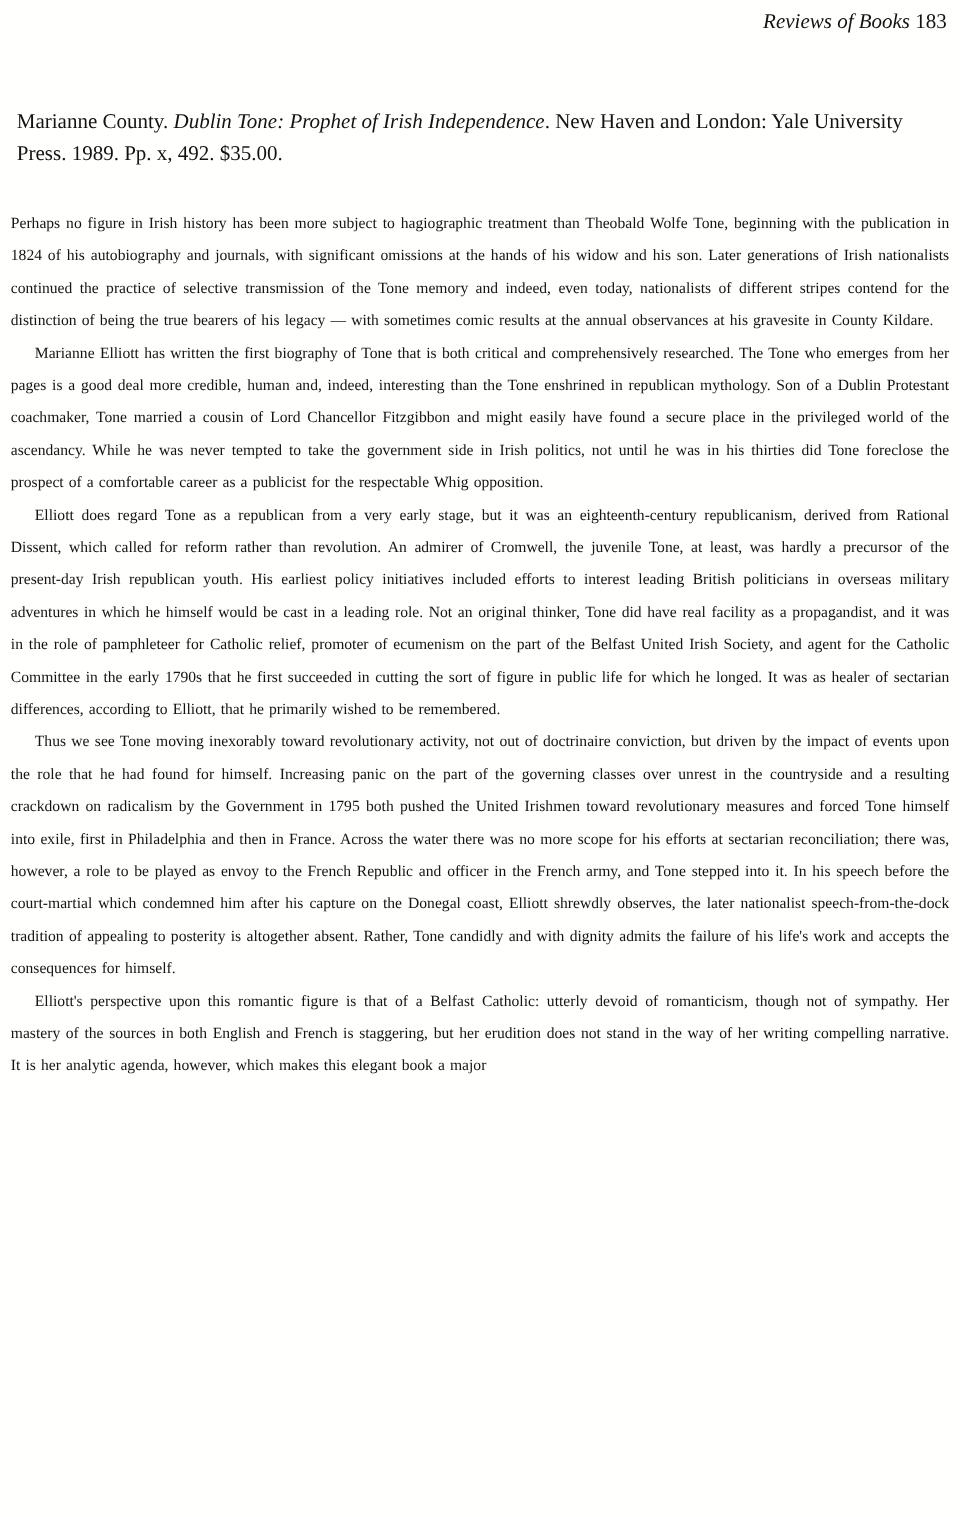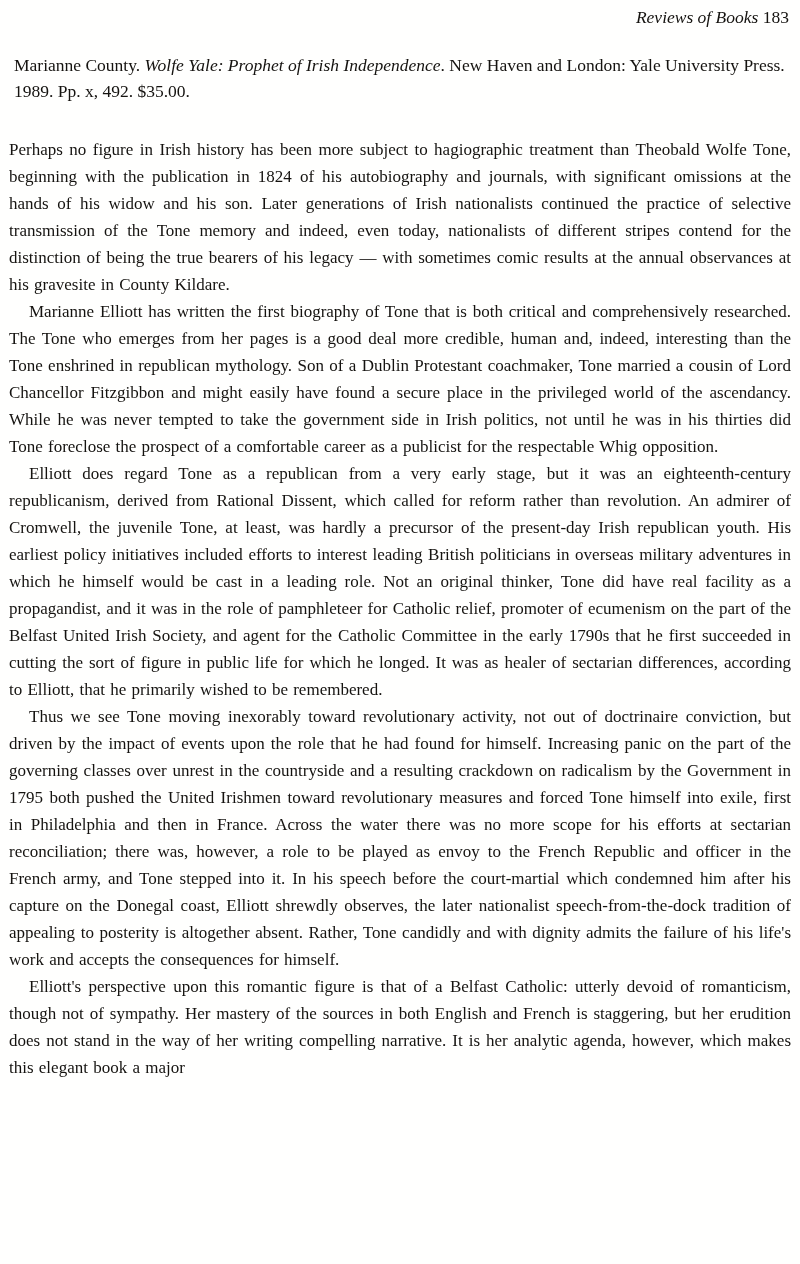--- a/index.html
+++ b/index.html
@@ -16,62 +16,62 @@
     color: #151310;
     font-family: "Liberation Serif", "DejaVu Serif", serif;
     padding: 6px 9px 0 9px;
     overflow: hidden;
   }
   .running-head {
     text-align: right;
     font-size: 17.5px;
     line-height: 22px;
     padding-right: 2px;
-    margin-bottom: 24px;
+    margin-bottom: 60px;
     white-space: nowrap;
   }
   .running-head .journal-title {
     font-style: italic;
   }
   .running-head .page-number {
     font-style: normal;
   }
   .citation {
     font-size: 17.5px;
     line-height: 26px;
     margin: 0 0 32px 0;
     padding-left: 5px;
     padding-right: 4px;
     text-align: left;
   }
   .cite-book-title {
     font-style: italic;
   }
   .body-text p {
-    font-size: 17px;
+    font-size: 13px;
     line-height: 27px;
     text-align: justify;
     margin: 0;
     word-spacing: 1px;
   }
   .body-text p.indent {
     text-indent: 20px;
   }
 </style>
 </head>
 <body>
 
 <div class="page">
 
   <div class="running-head">
     <span class="journal-title">Reviews of Books</span>
     <span class="page-number">183</span>
   </div>
 
-  <p class="citation"><span>Marianne County. </span><span class="cite-book-title">Wolfe Yale: Prophet of Irish Independence</span><span>. New Haven and London: Yale University Press. 1989. Pp. x, 492. $35.00.</span></p>
+  <p class="citation"><span>Marianne County. </span><span class="cite-book-title">Dublin Tone: Prophet of Irish Independence</span><span>. New Haven and London: Yale University Press. 1989. Pp. x, 492. $35.00.</span></p>
 
   <div class="body-text">
     <p>Perhaps no figure in Irish history has been more subject to hagiographic treatment than Theobald Wolfe Tone, beginning with the publication in 1824 of his autobiography and journals, with significant omissions at the hands of his widow and his son. Later generations of Irish nationalists continued the practice of selective transmission of the Tone memory and indeed, even today, nationalists of different stripes contend for the distinction of being the true bearers of his legacy — with sometimes comic results at the annual observances at his gravesite in County Kildare.</p>
     <p class="indent">Marianne Elliott has written the first biography of Tone that is both critical and comprehensively researched. The Tone who emerges from her pages is a good deal more credible, human and, indeed, interesting than the Tone enshrined in republican mythology. Son of a Dublin Protestant coachmaker, Tone married a cousin of Lord Chancellor Fitzgibbon and might easily have found a secure place in the privileged world of the ascendancy. While he was never tempted to take the government side in Irish politics, not until he was in his thirties did Tone foreclose the prospect of a comfortable career as a publicist for the respectable Whig opposition.</p>
     <p class="indent">Elliott does regard Tone as a republican from a very early stage, but it was an eighteenth-century republicanism, derived from Rational Dissent, which called for reform rather than revolution. An admirer of Cromwell, the juvenile Tone, at least, was hardly a precursor of the present-day Irish republican youth. His earliest policy initiatives included efforts to interest leading British politicians in overseas military adventures in which he himself would be cast in a leading role. Not an original thinker, Tone did have real facility as a propagandist, and it was in the role of pamphleteer for Catholic relief, promoter of ecumenism on the part of the Belfast United Irish Society, and agent for the Catholic Committee in the early 1790s that he first succeeded in cutting the sort of figure in public life for which he longed. It was as healer of sectarian differences, according to Elliott, that he primarily wished to be remembered.</p>
     <p class="indent">Thus we see Tone moving inexorably toward revolutionary activity, not out of doctrinaire conviction, but driven by the impact of events upon the role that he had found for himself. Increasing panic on the part of the governing classes over unrest in the countryside and a resulting crackdown on radicalism by the Government in 1795 both pushed the United Irishmen toward revolutionary measures and forced Tone himself into exile, first in Philadelphia and then in France. Across the water there was no more scope for his efforts at sectarian reconciliation; there was, however, a role to be played as envoy to the French Republic and officer in the French army, and Tone stepped into it. In his speech before the court-martial which condemned him after his capture on the Donegal coast, Elliott shrewdly observes, the later nationalist speech-from-the-dock tradition of appealing to posterity is altogether absent. Rather, Tone candidly and with dignity admits the failure of his life's work and accepts the consequences for himself.</p>
     <p class="indent">Elliott's perspective upon this romantic figure is that of a Belfast Catholic: utterly devoid of romanticism, though not of sympathy. Her mastery of the sources in both English and French is staggering, but her erudition does not stand in the way of her writing compelling narrative. It is her analytic agenda, however, which makes this elegant book a major</p>
   </div>
 
 </div>

